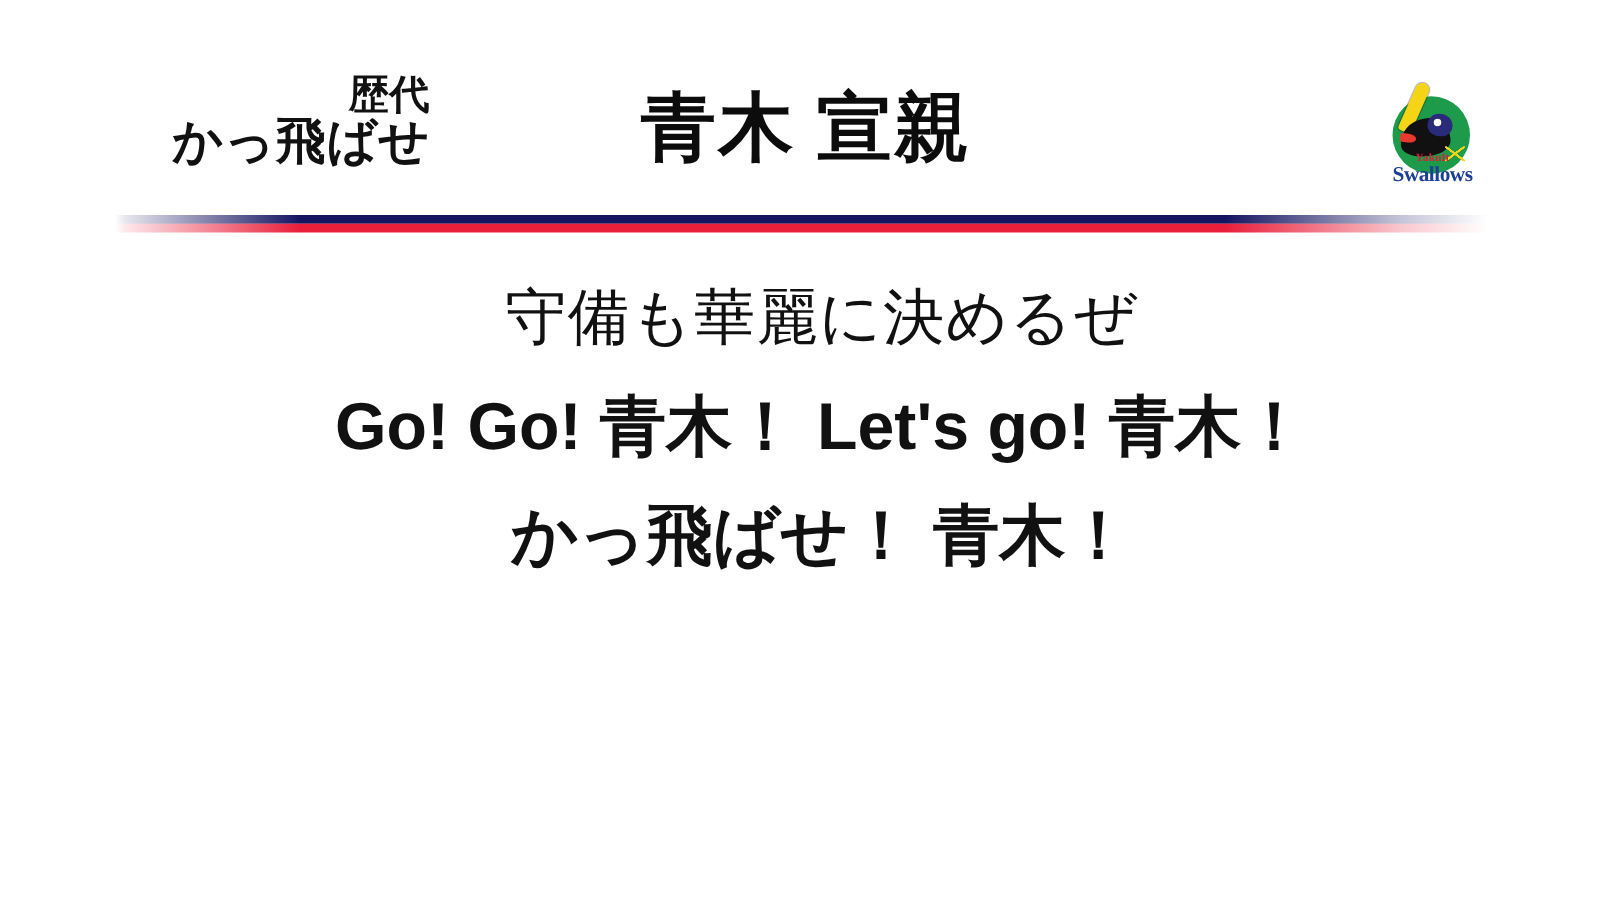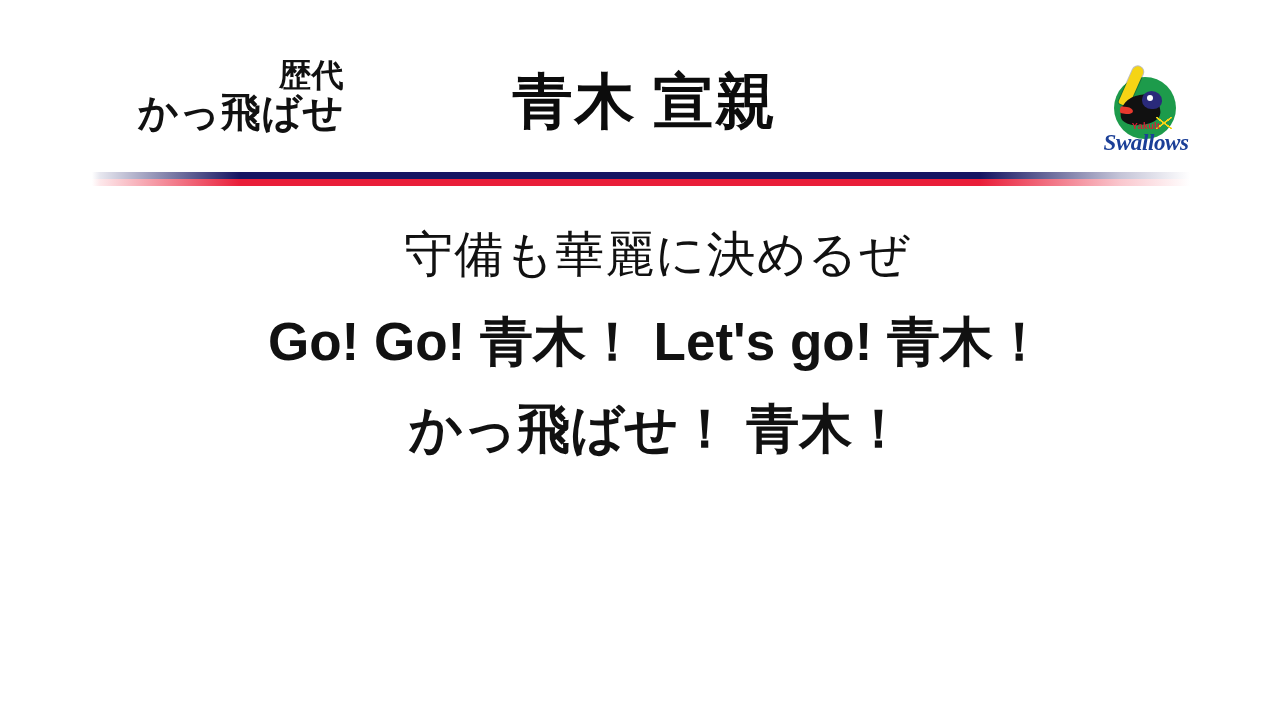--- a/index.html
+++ b/index.html
@@ -135,36 +135,35 @@
     background:
       linear-gradient(to top right, transparent 45%, #f5d415 46%, #f5d415 54%, transparent 55%),
       linear-gradient(to top left, transparent 45%, #f5d415 46%, #f5d415 54%, transparent 55%);
   }
   #team-logo .logo-yakult {
     position: absolute;
     left: 0;
     top: 64px;
     width: 96px;
     text-align: center;
-    font-family: Liberation Sans, sans-serif;
+    font-family: Liberation Serif, serif;
     font-weight: bold;
     font-size: 9px;
     color: #d81f35;
     letter-spacing: 0.3px;
   }
   #team-logo .logo-swallows {
     position: absolute;
     left: 0;
     top: 73px;
     width: 96px;
     text-align: center;
     font-family: "Liberation Serif", serif;
     font-weight: bold;
-    font-style: italic;
-    font-size: 23px;
+    font-size: 17px;
     color: #1b3f97;
     letter-spacing: -0.4px;
   }
 
   
   #divider {
     position: absolute;
     left: 0;
     top: 172px;
     width: 1280px;

